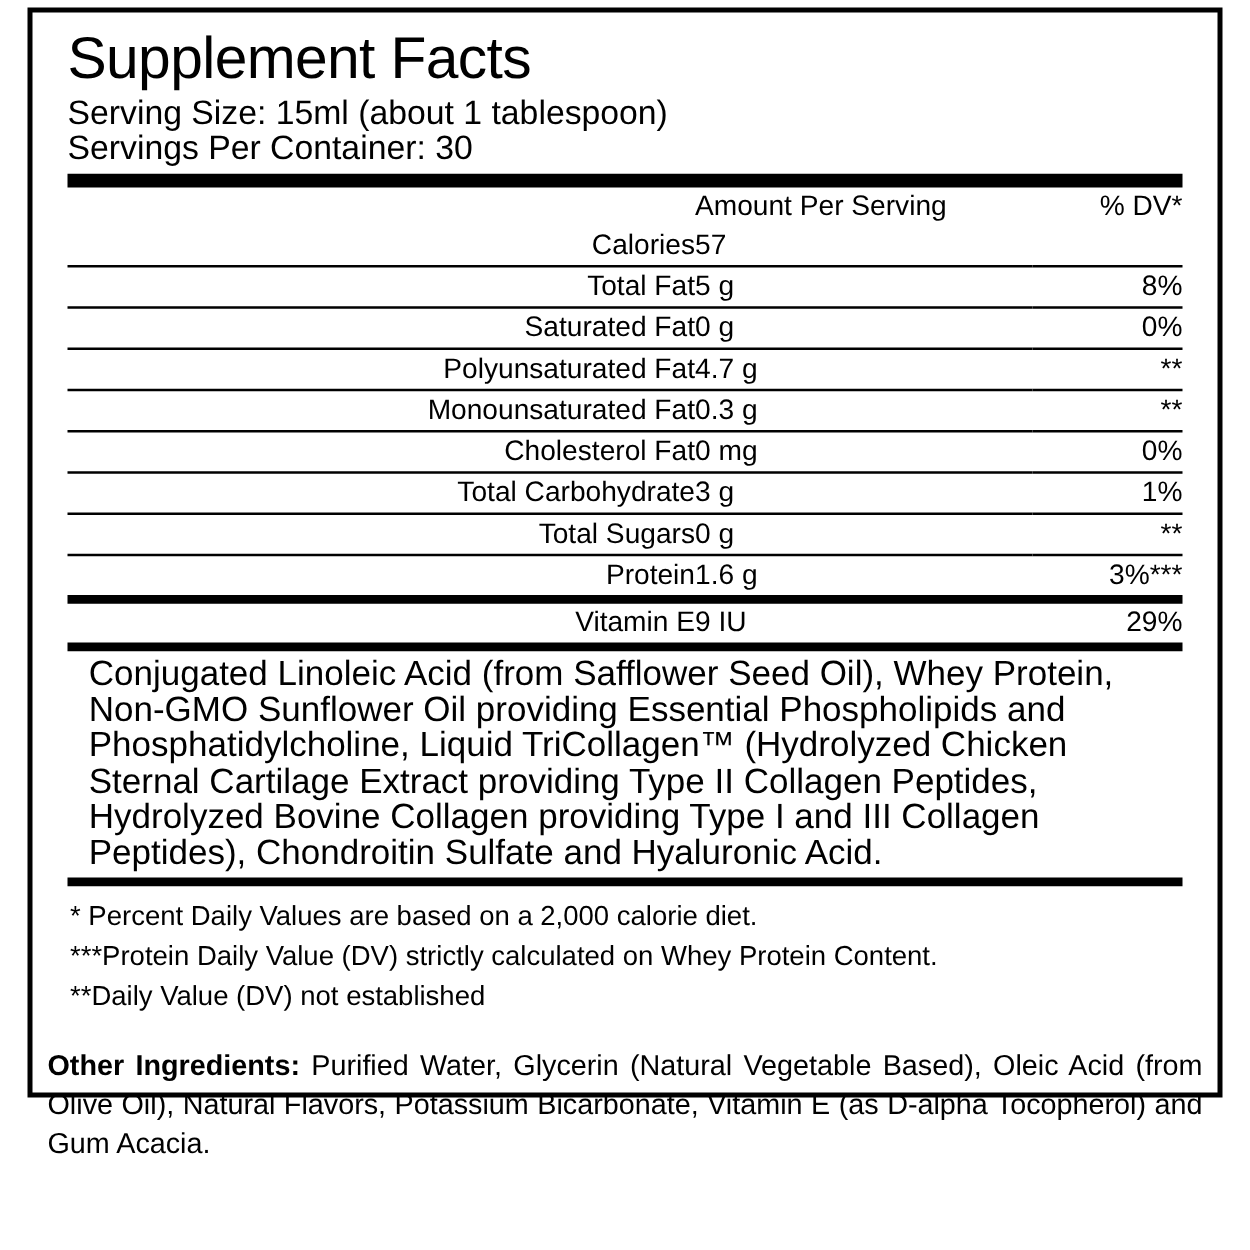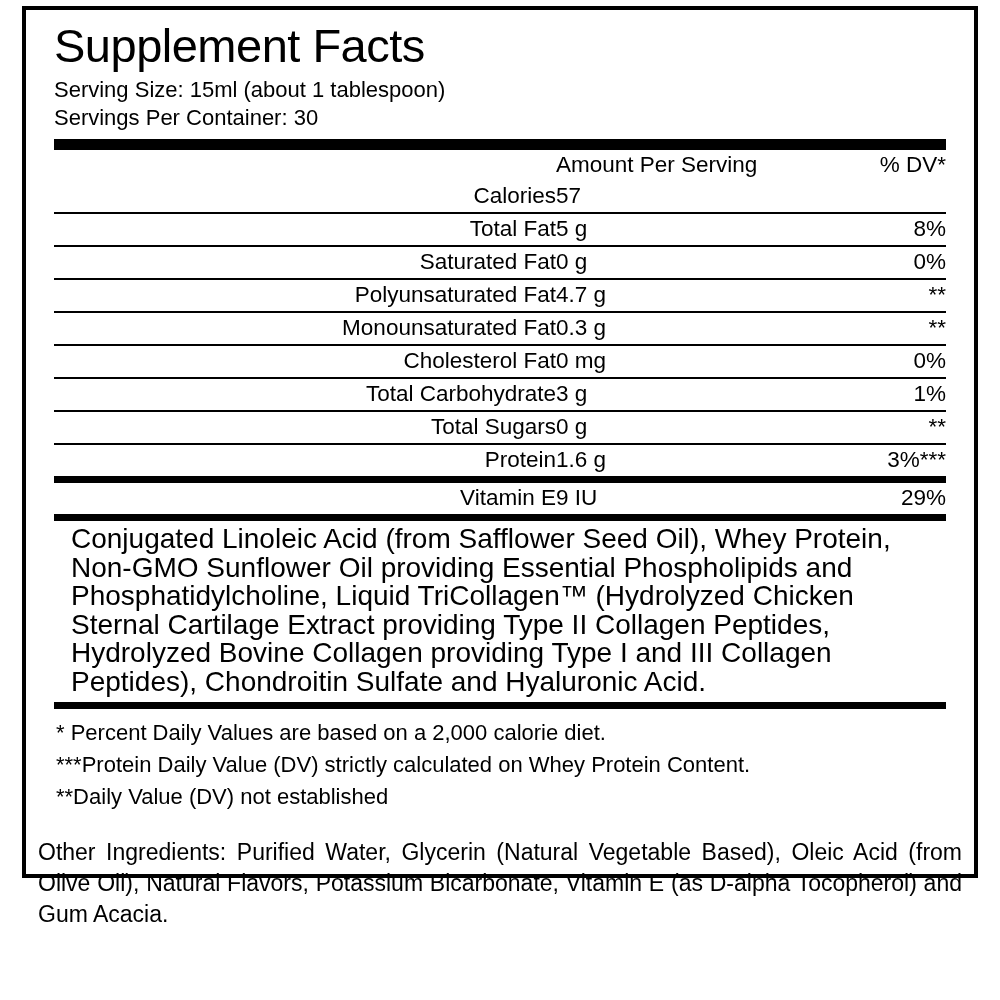--- a/index.html
+++ b/index.html
@@ -36,21 +36,21 @@
     padding: 0 20px;
   }
   .title {
     font-size: 47px;
     line-height: 56px;
     font-weight: normal;
     letter-spacing: -0.5px;
     margin: 8px 0 2px 0;
   }
   .serving-line {
-    font-size: 22px;
+    font-size: 27px;
     line-height: 28px;
   }
   .rule-thick {
     height: 11px;
     background: #000;
     margin: 7px 0 0 0;
   }
   .rule-med {
     height: 7px;
     background: #000;
@@ -87,21 +87,21 @@
     font-size: 22px;
     line-height: 32px;
     padding: 8px 0 10px 2px;
   }
   .other {
     font-size: 23px;
     line-height: 31px;
     padding: 14px 4px 0 4px;
     text-align: justify;
   }
-  .other b { font-weight: normal; margin-top: 33px; }
+  .other b { font-weight: bold; margin-top: 33px; }
 </style>
 </head>
 <body>
 
 <div class="panel">
   <div class="outer-border"></div>
   <div class="content">
 
     <div class="title">Supplement Facts</div>
     <div class="serving-line">Serving Size: 15ml (about 1 tablespoon)</div>

